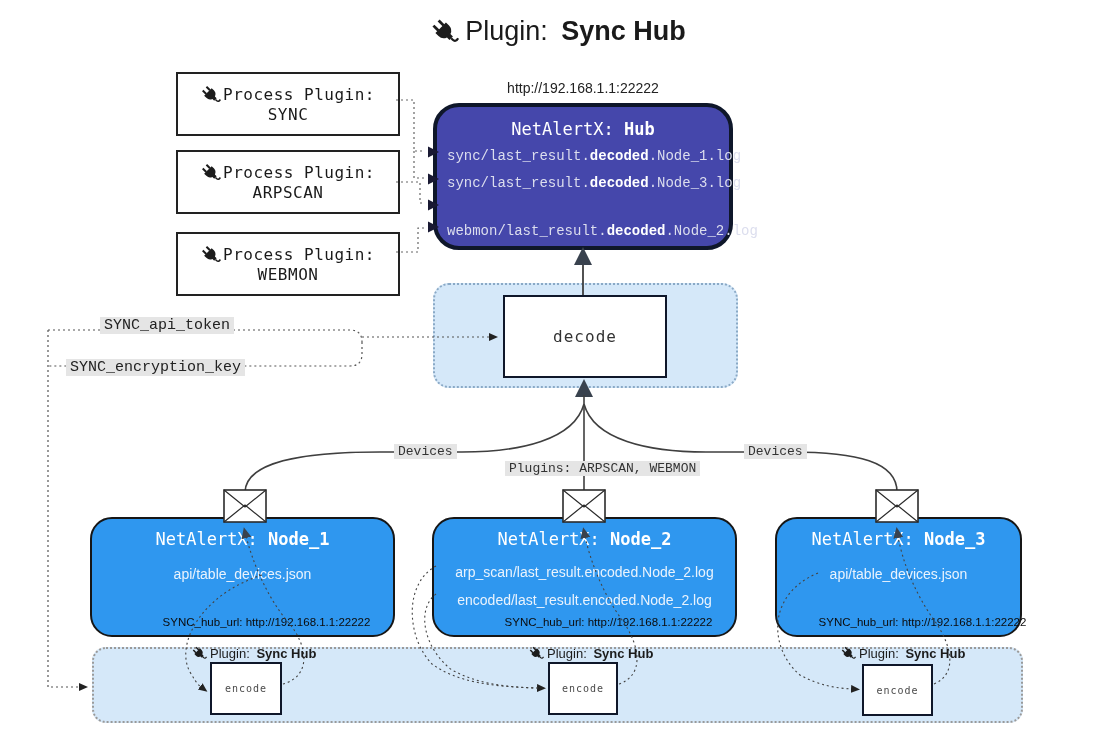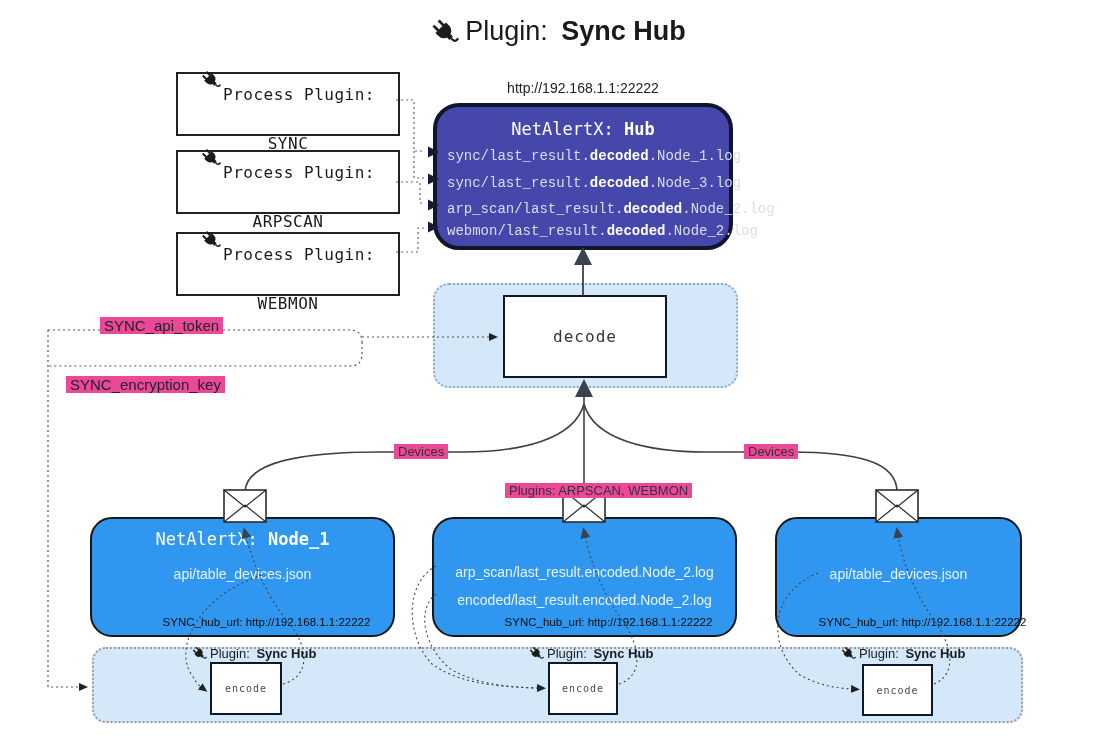--- a/index.html
+++ b/index.html
@@ -16,40 +16,40 @@
   .z1{z-index:1;} .z3{z-index:3;}
 
   
   .title{left:0;top:16px;width:1117px;display:flex;justify-content:center;align-items:center;gap:6px;font-size:27px;}
   .title b{font-weight:700;}
 
   
   .pbox{left:176px;width:220px;height:60px;border:2px solid #222;background:#fff;
         display:flex;flex-direction:column;justify-content:center;align-items:center;}
   .pbox .row{display:flex;align-items:center;gap:2px;}
-  .pbox .mono{font-size:16px;letter-spacing:.5px;margin-top:30px;}
+  .pbox .mono{font-size:16px;letter-spacing:.5px;}
 
   
   .huburl{left:433px;top:80px;width:300px;text-align:center;font-size:14px;color:#222;}
   .hub{left:433px;top:103px;width:300px;height:147px;background:var(--hub-fill);
        border:4px solid #0f172a;border-radius:26px;box-sizing:border-box;color:#fff;}
   .hub-title{position:absolute;left:0;top:12px;width:100%;text-align:center;font-size:17px;}
   .hub-log{position:absolute;left:10px;font-size:14px;color:#dcdeee;white-space:nowrap;font-family:Liberation Mono, monospace;}
   .hub-log b{color:#fff;}
 
   
   .panel{background:var(--panel-fill);border:2px dotted #8aa9c6;border-radius:16px;box-sizing:border-box;}
   .decode-panel{left:433px;top:283px;width:305px;height:105px;}
   .iobox{background:#fff;border:2px solid #0f172a;box-sizing:border-box;
          display:flex;align-items:center;justify-content:center;}
   .decode-box{left:503px;top:295px;width:164px;height:83px;font-size:16px;color:#333;letter-spacing:1px;}
   .encode-box{font-size:10px;color:#4a4a4a;letter-spacing:1px;}
 
   
-  .chip{background:#ec4899;padding:0 4px;white-space:nowrap;}
+  .chip{background:#e5e5e5;padding:0 4px;white-space:nowrap;font-family:Liberation Mono, monospace;}
   .keylab{font-size:15px;color:#222;}
   .edgelab{font-size:13px;color:#333;}
 
   
   .node{top:517px;height:120px;background:var(--node-fill);border:2px solid #161616;
         border-radius:22px;box-sizing:border-box;color:#fff;}
   .node-title{position:absolute;left:0;top:10px;width:100%;text-align:center;font-size:17px;}
   .node-line{position:absolute;left:0;width:100%;text-align:center;font-size:14px;color:#eaf3fd;white-space:nowrap;}
   .node-url{position:absolute;left:0;bottom:7px;width:100%;text-align:center;font-size:11.5px;color:#0c0c0c;margin-left:24px;}
 
@@ -117,38 +117,39 @@
   </div>
 
   <div class="abs huburl z1">http://192.168.1.1:22222</div>
 
   <div class="abs hub z1">
     <div class="hub-title mono">
       <span class="pre">NetAlertX: </span><b>Hub</b>
     </div>
     <div class="hub-log" style="top:41px"><span>sync/last_result.</span><b>decoded</b><span>.Node_1.log</span></div>
     <div class="hub-log" style="top:68px"><span>sync/last_result.</span><b>decoded</b><span>.Node_3.log</span></div>
-    <div class="hub-log" style="top:94px"><span>arp_scan/last_result.</span><b>decoded</b><span>.Node_2.log</span></div>
     <div class="hub-log" style="top:116px"><span>webmon/last_result.</span><b>decoded</b><span>.Node_2.log</span></div>
   </div>
 
   <div class="abs panel decode-panel z1"></div>
   <div class="abs iobox decode-box mono z3">decode</div>
 
   <div class="abs node z1" style="left:90px;width:305px">
     <div class="node-title mono"><span class="pre">NetAlertX: </span><b>Node_1</b></div>
     <div class="node-line" style="top:47px">api/table_devices.json</div>
     <div class="node-url">SYNC_hub_url: http://192.168.1.1:22222</div>
   </div>
   <div class="abs node z1" style="left:432px;width:305px">
+    <div class="node-title mono"><span class="pre">NetAlertX: </span><b>Node_2</b></div>
     <div class="node-line" style="top:45px">arp_scan/last_result.encoded.Node_2.log</div>
     <div class="node-line" style="top:73px">encoded/last_result.encoded.Node_2.log</div>
     <div class="node-url">SYNC_hub_url: http://192.168.1.1:22222</div>
   </div>
   <div class="abs node z1" style="left:775px;width:247px">
+    <div class="node-title mono"><span class="pre">NetAlertX: </span><b>Node_3</b></div>
     <div class="node-line" style="top:47px">api/table_devices.json</div>
     <div class="node-url">SYNC_hub_url: http://192.168.1.1:22222</div>
   </div>
 
   <div class="abs panel bar z1"></div>
 
   <svg class="layer-svg" width="1117" height="754">
     <defs>
       <marker id="mA" markerUnits="userSpaceOnUse" markerWidth="11" markerHeight="10" refX="1" refY="4" orient="auto">
         <path d="M0 0 L9 4 L0 8 Z" fill="#222"></path>
@@ -196,24 +197,24 @@
       <path d="M818 573 C765 595 770 650 800 675 C820 686 836 688 852 689" marker-end="url(#mA)"></path>
       <path d="M934 684 C958 674 952 645 934 620 C914 592 902 560 898 536" marker-end="url(#mUp)"></path>
     </g>
 
     <use href="#env" transform="translate(224,490)"></use>
     <use href="#env" transform="translate(563,490)"></use>
     <use href="#env" transform="translate(876,490)"></use>
   </svg>
 
   <div class="abs chip keylab z3" style="left:100px;top:317px">SYNC_api_token</div>
-  <div class="abs chip keylab z3" style="left:66px;top:376px">SYNC_encryption_key</div>
+  <div class="abs chip keylab z3" style="left:66px;top:359px">SYNC_encryption_key</div>
 
   <div class="abs chip edgelab z3" style="left:394px;top:444px">Devices</div>
-  <div class="abs chip edgelab z3" style="left:505px;top:483px">Plugins: ARPSCAN, WEBMON</div>
+  <div class="abs chip edgelab z3" style="left:505px;top:461px">Plugins: ARPSCAN, WEBMON</div>
   <div class="abs chip edgelab z3" style="left:744px;top:444px">Devices</div>
 
   <div class="abs barlab z3" style="left:192px;top:646px">
     <svg width="15" height="15">
         <use href="#plug"></use>
       </svg>
     <span class="pre">Plugin: </span>
       <b>Sync Hub</b>
   </div>
   <div class="abs barlab z3" style="left:529px;top:646px">

